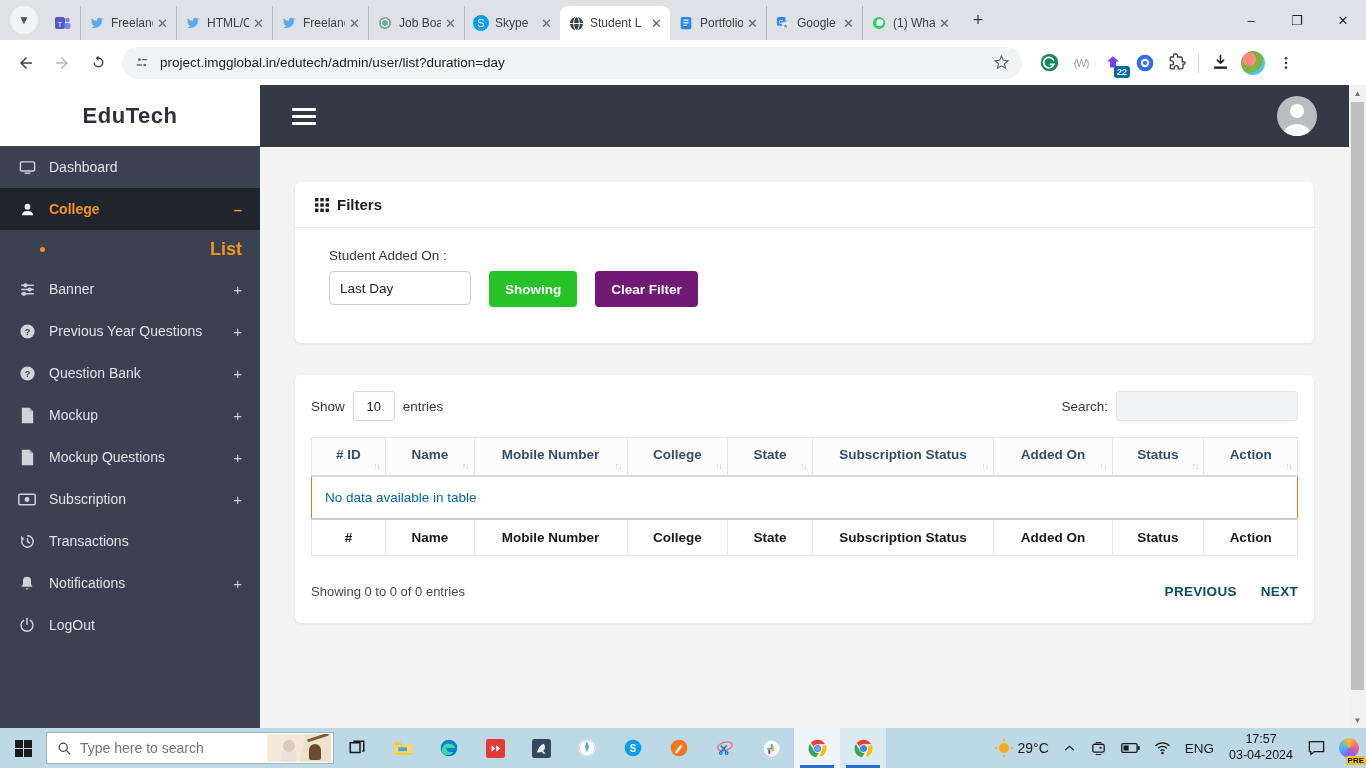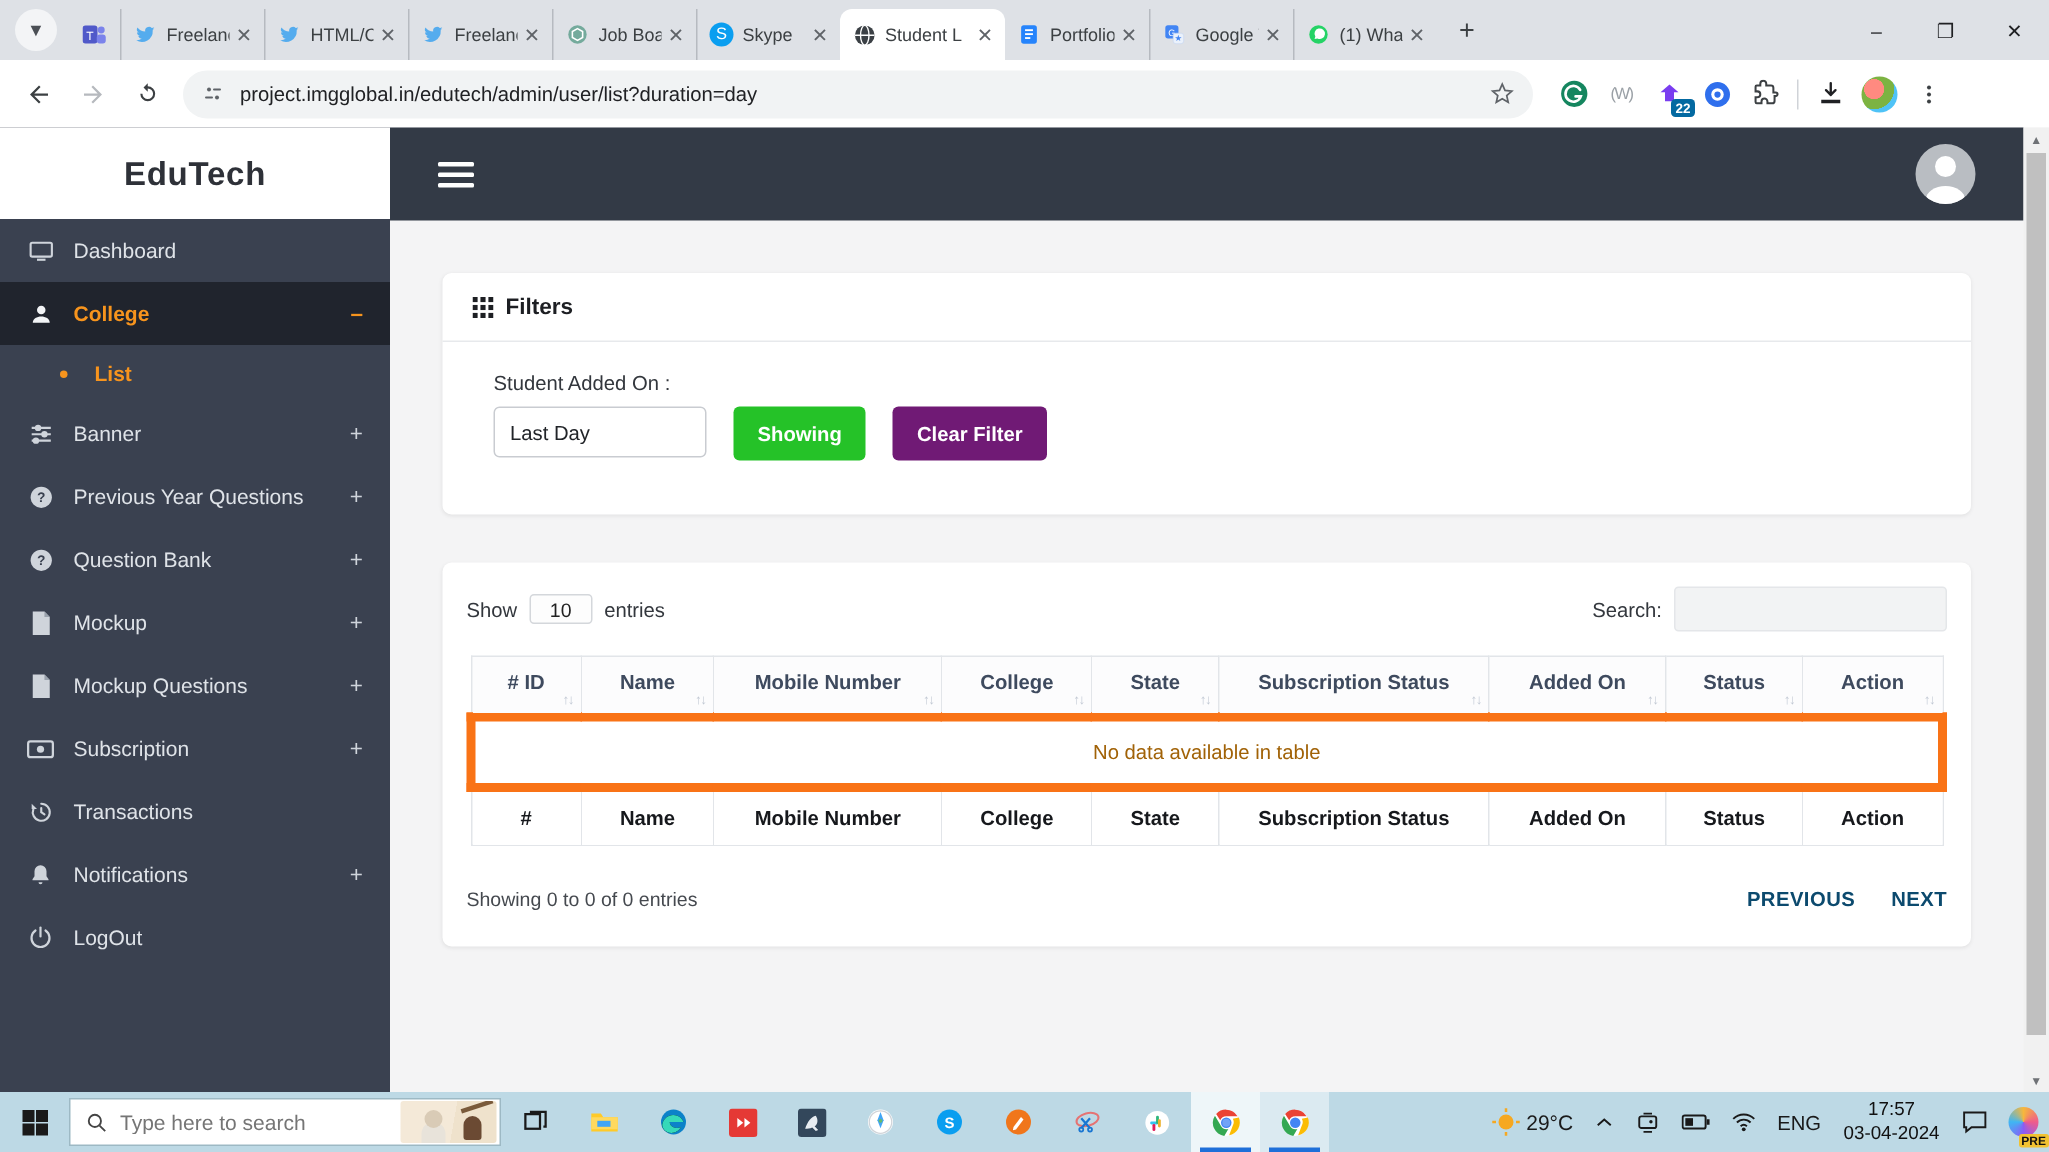--- a/index.html
+++ b/index.html
@@ -35,21 +35,21 @@
   
   .app { position:absolute; top:85px; left:0; width:1349px; height:643px; display:flex; }
   .sidebar { width:260px; background:#3a4150; color:#e7eaee; flex-shrink:0; }
   .side-logo { height:61px; background:#ffffff; display:flex; align-items:center; justify-content:center; }
   .side-logo span { font-size:22px; font-weight:bold; color:#2e3138; letter-spacing:.5px; }
   .side-item { height:42px; display:flex; align-items:center; padding:0 18px; font-size:14px; color:#dfe3e8; cursor:pointer; }
   .side-item .s-ico { width:18px; height:18px; margin-right:13px; display:flex; align-items:center; justify-content:center; color:#cfd4db; }
   .side-item .plus { margin-left:auto; font-size:15px; color:#cfd4db; }
   .side-item.active { background:#20242d; color:#f7941d; font-weight:bold; }
   .side-item.active .plus { color:#f7941d; }
-  .side-sub { height:38px; display:flex; align-items:center; padding:0 18px 0 40px; font-size:14px; color:#f7941d; font-weight:bold; }
+  .side-sub { height:38px; display:flex; align-items:center; padding:0 18px 0 40px; font-size:18px; color:#f7941d; font-weight:bold;justify-content:space-between; }
   .side-sub .dot { width:5px; height:5px; background:#f7941d; border-radius:50%; margin-right:18px; }
 
   .main { flex:1; display:flex; flex-direction:column; background:#f4f4f5; }
   .topbar { height:62px; background:#333a46; display:flex; align-items:center; padding:0 32px; flex-shrink:0; }
   .hamburger { width:24px; display:flex; flex-direction:column; gap:4px; cursor:pointer; }
   .hamburger i { height:3px; background:#fff; border-radius:1px; }
   .topbar .user-avatar { margin-left:auto; width:40px; height:40px; border-radius:50%; background:#b9bdc2; position:relative; overflow:hidden; }
   .user-avatar .head { position:absolute; top:8px; left:13px; width:14px; height:14px; background:#fff; border-radius:50%; }
   .user-avatar .body { position:absolute; bottom:-6px; left:7px; width:26px; height:18px; background:#fff; border-radius:50% 50% 0 0; }
 
@@ -63,28 +63,28 @@
   .grid-ico svg rect { fill:#1d1f23; }
 
   .filter-label { font-size:13.5px; color:#33373d; margin-bottom:8px; }
   .filter-row { display:flex; align-items:flex-start; gap:18px; }
   .select-box { width:142px; height:34px; border:1px solid #c9ccd1; border-radius:4px; font-size:13.5px; color:#212428; padding:0 10px; background:#fff; }
   .btn { height:36px; border:none; border-radius:4px; color:#fff; font-size:13.5px; font-weight:bold; padding:0 16px; cursor:pointer; }
   .btn-green { background:#25c228; }
   .btn-red { background:#701a75; }
 
   .dt-top { display:flex; align-items:center; padding:16px 16px 12px 16px; font-size:13.5px; color:#33373d; }
-  .show-box { width:42px; height:20px; border:1px solid #d4d7db; background:#fdfdfd; border-radius:3px; display:flex; align-items:center; justify-content:center; margin:0 8px; font-size:13px; color:#222; }
+  .show-box { width:42px; height:30px; border:1px solid #d4d7db; background:#fdfdfd; border-radius:3px; display:flex; align-items:center; justify-content:center; margin:0 8px; font-size:13px; color:#222; }
   .dt-search { margin-left:auto; display:flex; align-items:center; gap:8px; }
   .dt-search input { width:182px; height:30px; background:#f2f3f4; border:1px solid #e4e6e9; border-radius:3px; padding:0 8px; font-size:13px; }
 
   table.dt { width:calc(100% - 32px); margin:4px 16px 0 16px; border-collapse:collapse; font-size:13.5px; }
   table.dt th { border:1px solid #e2e5e9; border-bottom:2px solid #d7dadf; padding:9px 10px 13px 10px; color:#3e4a5e; font-weight:bold; text-align:center; position:relative; background:#fcfcfd; }
   table.dt th .sort { position:absolute; right:5px; bottom:4px; font-size:9px; color:#c2c9d4; letter-spacing:-1px; }
-  table.dt td.empty { border:6px solid #f97316; text-align:center; padding:13px; color:#a16207; }
+  table.dt td.empty { border:1px solid #f97316; padding:13px; color:#0369a1; }
   table.dt tfoot th { border-top:2px solid #c9cdd3; border-bottom:1px solid #e2e5e9; color:#16181c; background:#fff; padding:10px; }
   table.dt th:nth-child(1){width:7.5%;} table.dt th:nth-child(2){width:9%;}
   table.dt th:nth-child(3){width:15.5%;} table.dt th:nth-child(4){width:10.2%;}
   table.dt th:nth-child(5){width:8.6%;} table.dt th:nth-child(6){width:18.4%;}
   table.dt th:nth-child(7){width:12%;} table.dt th:nth-child(8){width:9.3%;}
   table.dt th:nth-child(9){width:9.5%;}
 
   .dt-bottom { display:flex; align-items:center; padding:28px 16px 24px 16px; }
   .dt-info { font-size:13px; color:#45494f; }
   .dt-pager { margin-left:auto; display:flex; gap:24px; font-size:13.5px; font-weight:bold; color:#0c4a6e; letter-spacing:.3px; }

